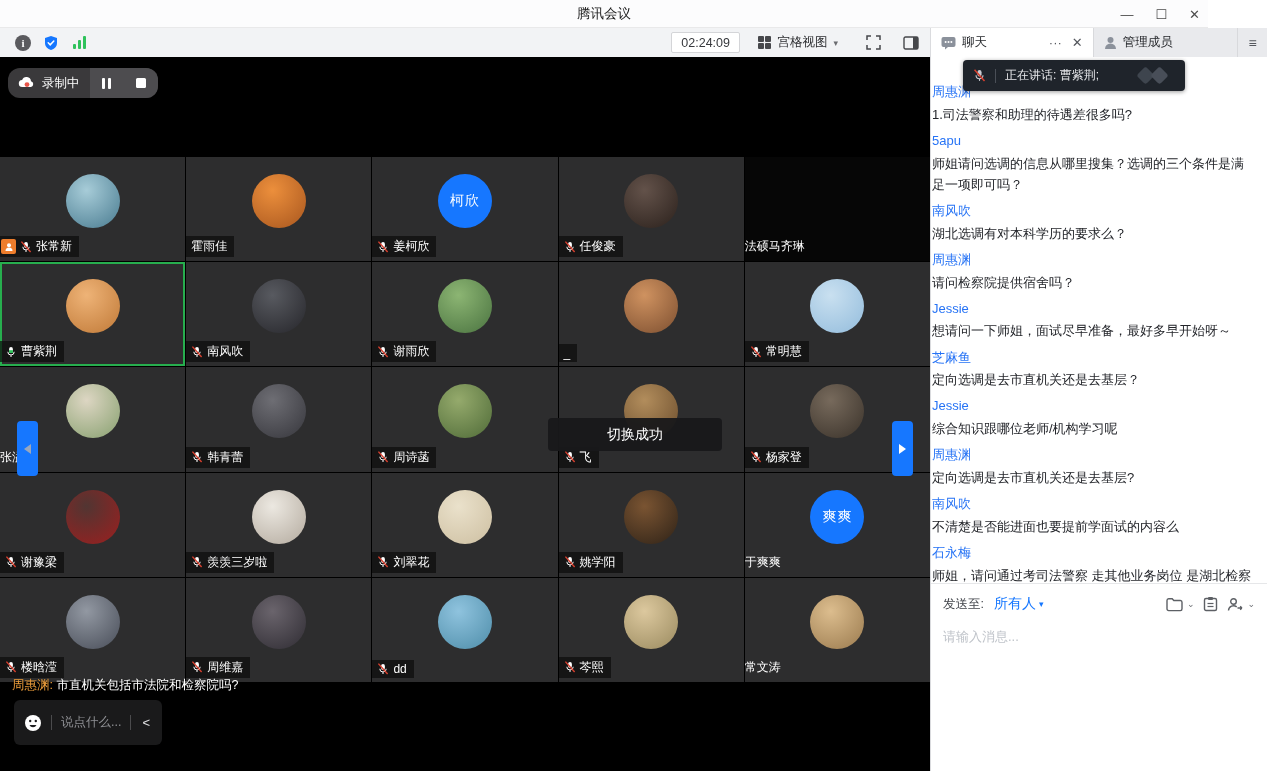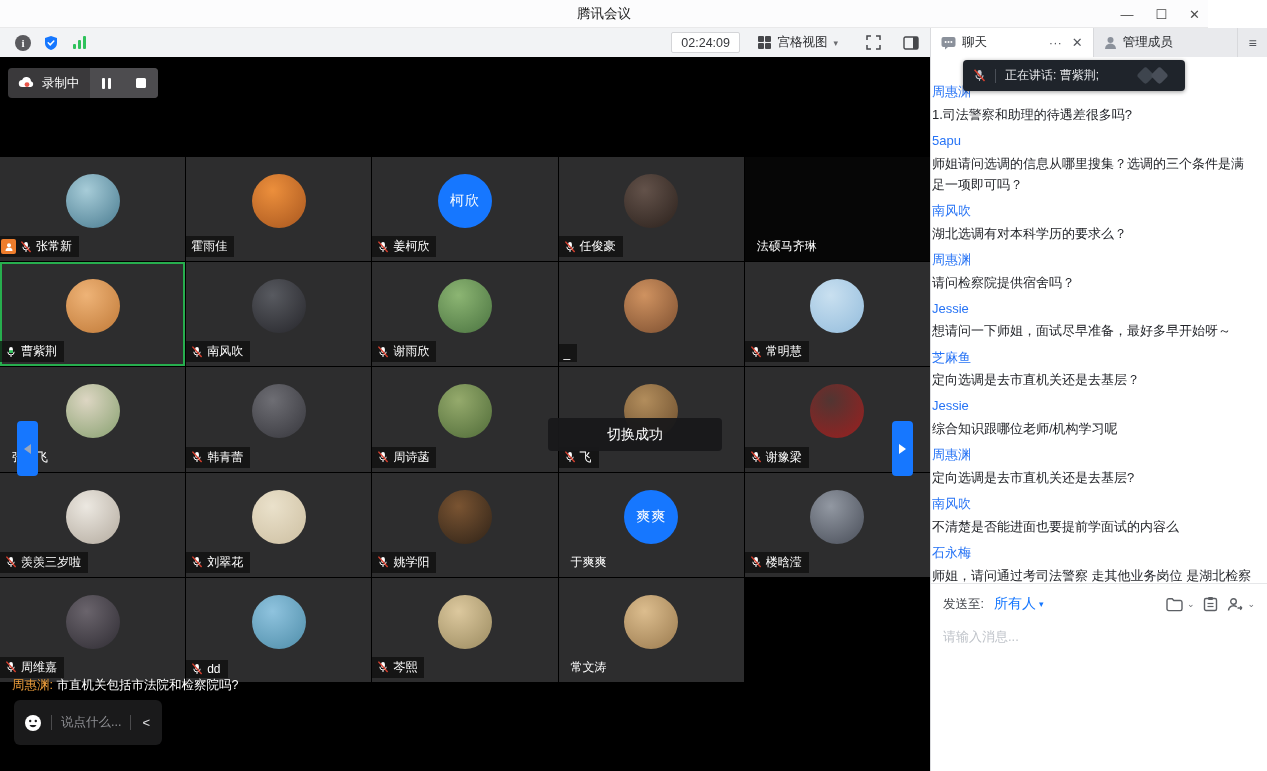--- a/index.html
+++ b/index.html
@@ -28,41 +28,41 @@
   .signal i { display:block; width:3px; background:#2fc25b; border-radius:1px; }
   .toolbar-right { margin-left:auto; display:flex; align-items:center; gap:10px; padding-right:2px; }
   #timer { background:#fff; border:1px solid #d4d5d8; border-radius:2px; padding:2.5px 9px; font-size:12.5px; color:#36383c; }
   #view-btn { display:flex; align-items:center; gap:6px; padding:3px 8px; border-radius:2px; cursor:default; }
   .grid-ico { display:grid; grid-template-columns:6px 6px; grid-template-rows:6px 6px; gap:1.5px; }
   .grid-ico i { background:#47484c; border-radius:1px; }
   #view-label { font-size:12.5px; color:#2c2d30; }
   .caret { font-size:9px; color:#6a6b6f; }
 
   
-  #rec-pill { position:absolute; left:8px; top:11px; height:30px; background:#3a393b; border-radius:4px;
+  #rec-pill { position:absolute; left:8px; top:11px; height:30px; background:#3a393b; border-radius:12px;
     display:flex; align-items:center; padding-left:10px; overflow:hidden; }
   #rec-label { color:#fff; font-size:12.5px; margin:0 10px 0 6px; }
   #rec-ctrls { display:flex; align-items:center; height:30px; background:#4d4c4f; }
   .rec-btn { width:34px; height:30px; display:flex; align-items:center; justify-content:center; cursor:default; }
   .pause-glyph { display:flex; gap:3px; }
   .pause-glyph i { display:block; width:3px; height:11px; background:#fff; border-radius:1px; }
   .stop-glyph { width:10px; height:10px; background:#fff; border-radius:1.5px; }
 
   
   #video-grid { position:absolute; left:0; top:100px; width:930px; height:525px;
     display:grid; grid-template-columns:repeat(5,1fr); grid-template-rows:repeat(5,1fr); gap:1px; background:#000; }
   .tile { position:relative; background:#2d2d2e; overflow:hidden; }
   .tile.video-black { background:#060606; }
   .tile.active { outline:2px solid #27ae4e; outline-offset:-2px; }
   .avatar { position:absolute; left:50%; top:17px; transform:translateX(-50%); width:54px; height:54px;
     border-radius:50%; display:flex; align-items:center; justify-content:center; }
   .avatar-text { color:#fff; font-size:14px; letter-spacing:1px; }
   .namebar { position:absolute; left:0; bottom:4px; display:flex; align-items:center; gap:4px;
     background:rgba(12,12,12,.72); padding:2px 7px 2px 5px; max-width:95%; }
-  .namebar.plain { background:transparent; padding-left:12px;margin-top:24px; }
+  .namebar.plain { background:transparent; padding-left:0;margin-top:24px; }
   .pname { color:#fff; font-size:12px; white-space:nowrap; }
   .host-badge { width:15px; height:15px; background:#ee7d2c; border-radius:2px;
     display:inline-flex; align-items:center; justify-content:center; margin-left:-4px; }
   .mic-ic { display:inline-flex; width:12px; height:12px; }
 
   
   .page-arrow { position:absolute; top:364px; width:21px; height:55px; background:#1677ff; display:flex;
     align-items:center; justify-content:center; cursor:default; }
   #arrow-left { left:17px; border-radius:4px; }
   #arrow-right { right:17px; border-radius:4px; }
@@ -425,20 +425,38 @@
           <path d="M2.8 5.8a3.2 3.2 0 0 0 6.4 0" fill="none" stroke="#fff" stroke-width="1"></path>
           <line x1="6" y1="9.2" x2="6" y2="11" stroke="#fff" stroke-width="1"></line>
           <line x1="1.4" y1="0.6" x2="10.6" y2="11" stroke="#d8402f" stroke-width="1.4"></line>
         </svg>
       </span>
 
       <span class="pname">飞</span>
     </div>
   </div>
 
+  <div class="tile">
+    <div class="avatar" style="background: radial-gradient(circle at 38% 30%, rgb(119, 106, 92), rgb(58, 50, 42));">
+              <span class="avatar-text"></span>
+            </div>
+    <div class="namebar">
+
+      <span class="mic-ic mic-muted">
+        <svg width="12" height="12" viewBox="0 0 12 12">
+          <rect x="4.1" y="1" width="3.8" height="6" rx="1.9" fill="#fff"></rect>
+          <path d="M2.8 5.8a3.2 3.2 0 0 0 6.4 0" fill="none" stroke="#fff" stroke-width="1"></path>
+          <line x1="6" y1="9.2" x2="6" y2="11" stroke="#fff" stroke-width="1"></line>
+          <line x1="1.4" y1="0.6" x2="10.6" y2="11" stroke="#d8402f" stroke-width="1.4"></line>
+        </svg>
+      </span>
+
+      <span class="pname">杨家登</span>
+    </div>
+  </div>
 
   <div class="tile">
     <div class="avatar" style="background: radial-gradient(circle at 38% 30%, rgba(227, 85, 66, 0.2), rgb(156, 31, 31));">
               <span class="avatar-text"></span>
             </div>
     <div class="namebar">
 
       <span class="mic-ic mic-muted">
         <svg width="12" height="12" viewBox="0 0 12 12">
           <rect x="4.1" y="1" width="3.8" height="6" rx="1.9" fill="#fff"></rect>

